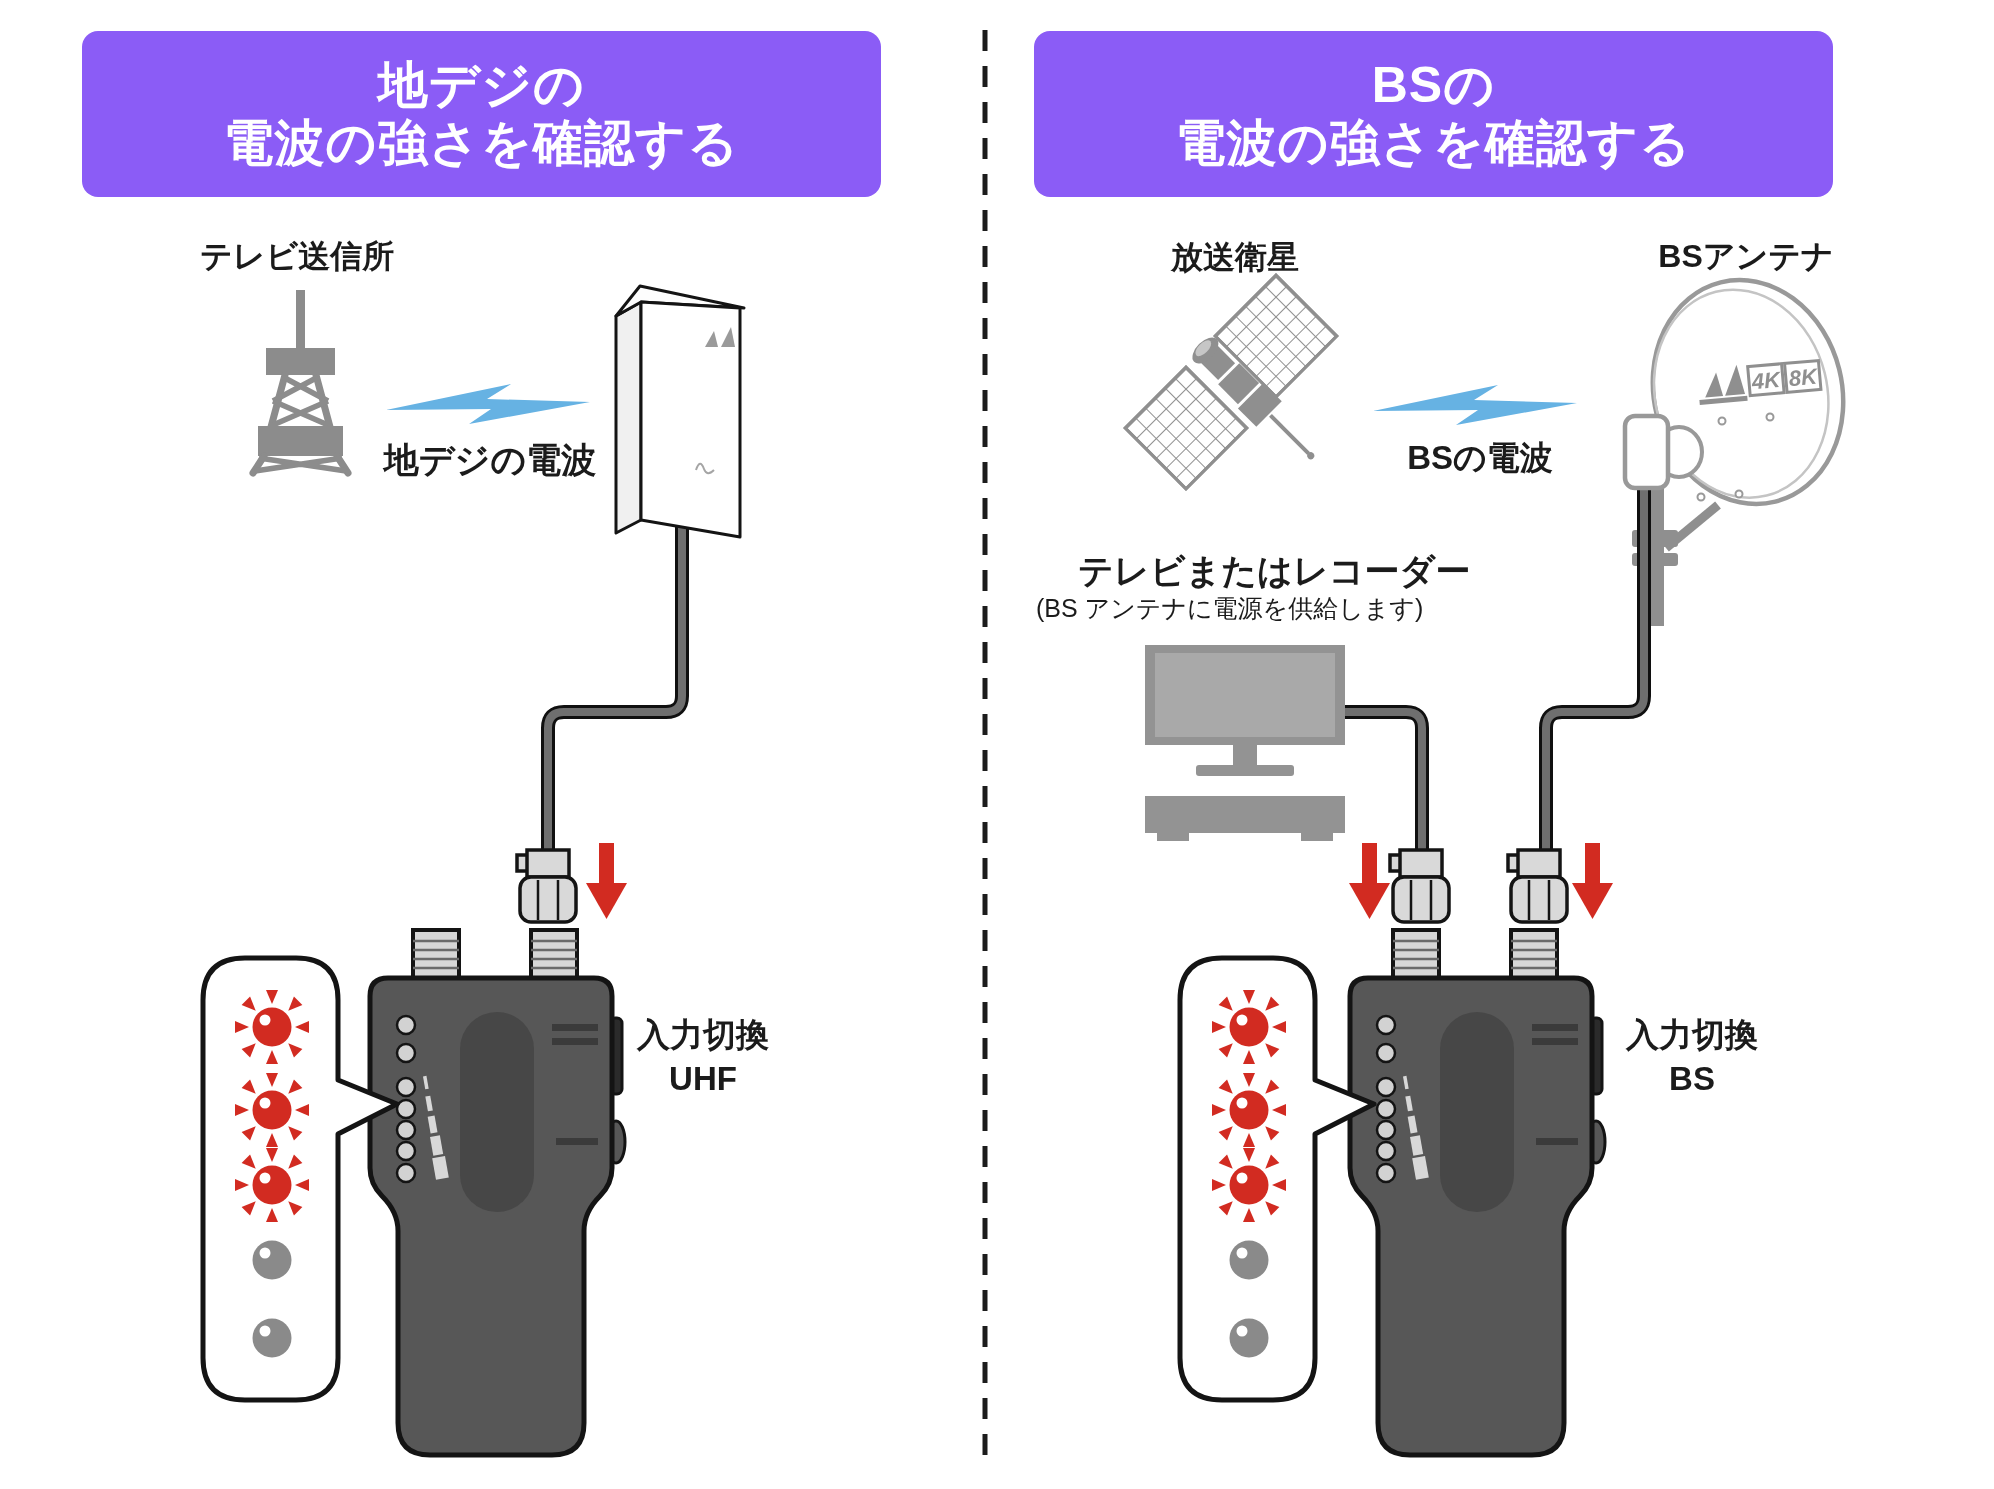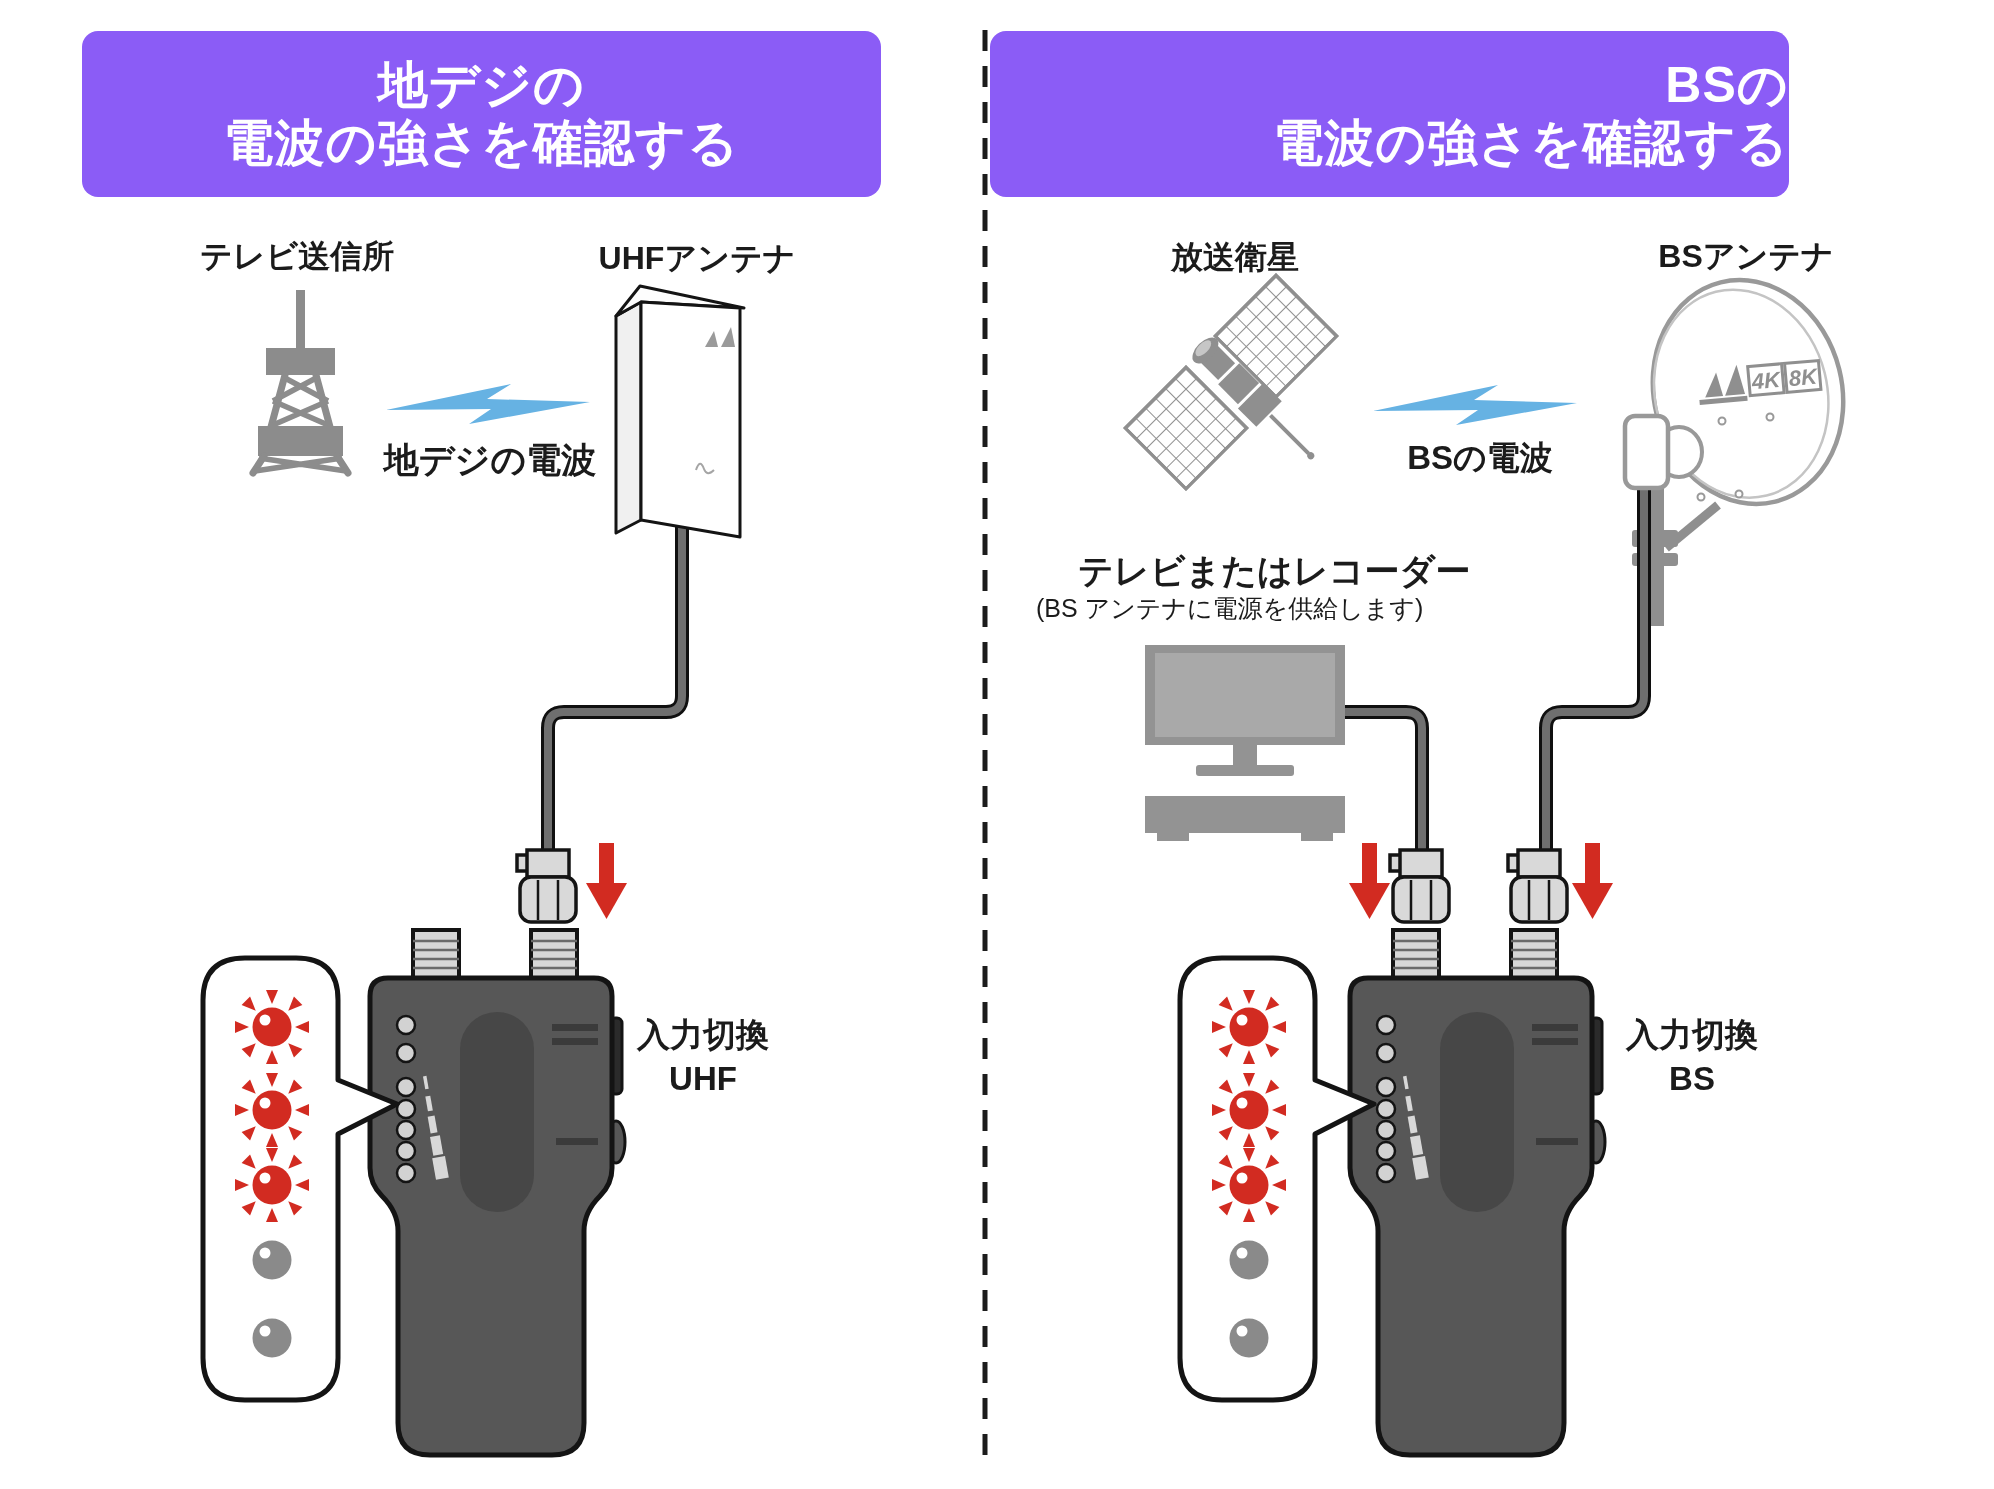--- a/index.html
+++ b/index.html
@@ -222,27 +222,26 @@
     <use href="#arrow" x="1347" y="843"></use>
     <use href="#arrow" x="1570" y="843"></use>
 
     <line x1="985" y1="30" x2="985" y2="1459" stroke="#1c1c1c" stroke-width="5" stroke-dasharray="21 15"></line>
   </svg>
 
   <div class="header" style="left:82px;">
     <div>地デジの</div>
     <div>電波の強さを確認する</div>
   </div>
-  <div class="header" style="left:990px;align-items:flex-end;">
+  <div class="header" style="left:1034px;">
     <div>BSの</div>
     <div>電波の強さを確認する</div>
   </div>
 
   <div class="lbl center" style="left:137px;top:235px;width:320px;font-size:32px;text-align:center;">テレビ送信所</div>
-  <div class="lbl center" style="left:537px;top:237px;width:320px;font-size:32px;">UHFアンテナ</div>
   <div class="lbl center" style="left:330px;top:437px;width:320px;font-size:35px;">地デジの電波</div>
 
   <div class="lbl center" style="left:1075px;top:236px;width:320px;font-size:32px;">放送衛星</div>
   <div class="lbl center" style="left:1320px;top:436px;width:320px;font-size:33px;">BSの電波</div>
   <div class="lbl center" style="left:1586px;top:235px;width:320px;font-size:32px;">BSアンテナ</div>
 
   <div class="lbl" style="left:1078px;top:548px;font-size:35px;">テレビまたはレコーダー</div>
   <div class="lbl" style="left:1036px;top:592px;font-size:25px;font-weight:500;">(BS アンテナに電源を供給します)</div>
 
   <div class="lbl two-line" style="left:637px;top:1013px;">

